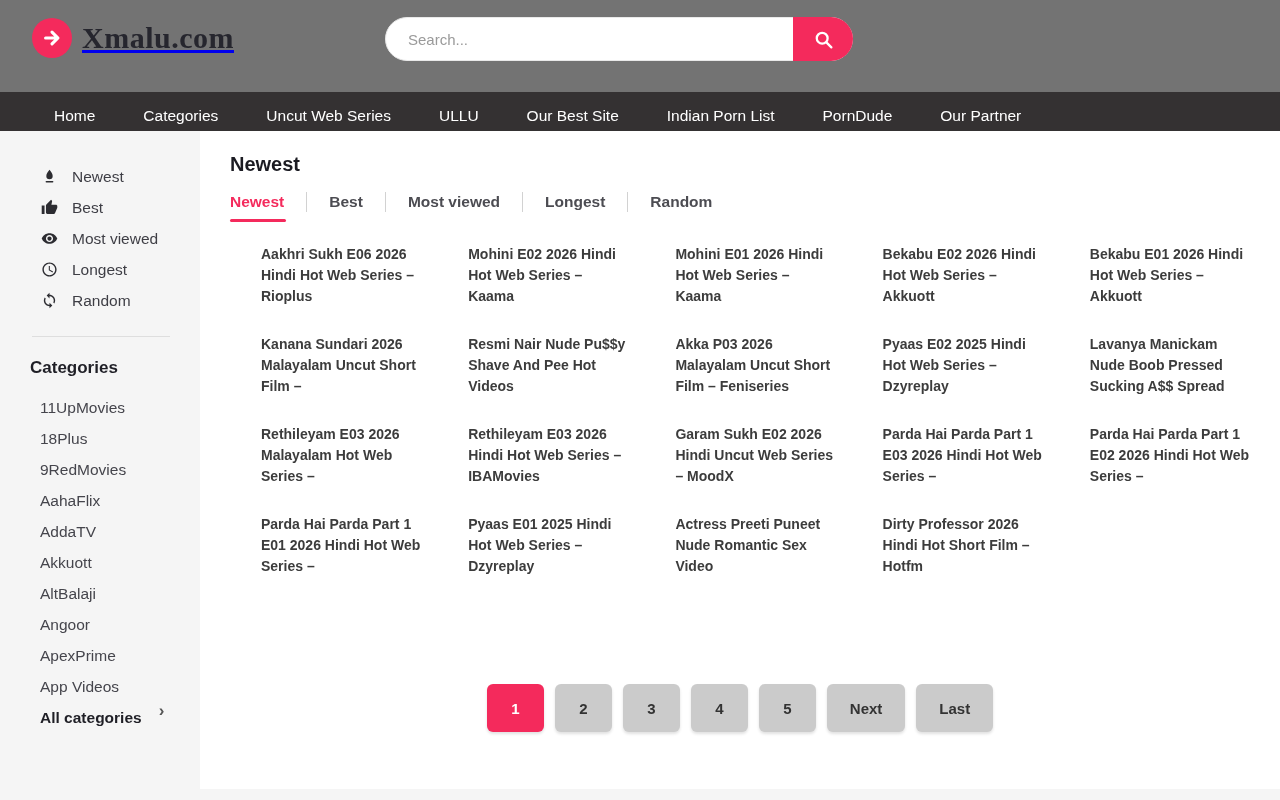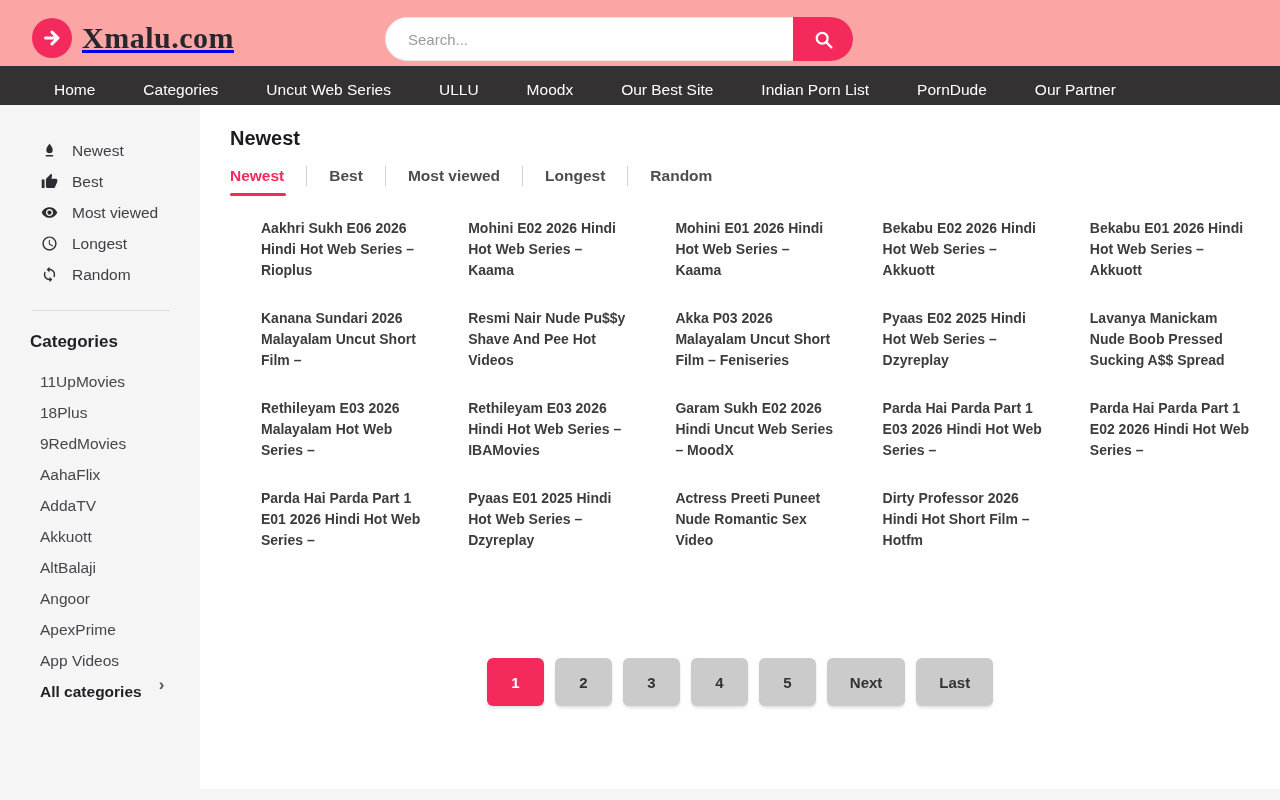--- a/index.html
+++ b/index.html
@@ -3,21 +3,21 @@
 <meta charset="utf-8">
 <style>
   * { box-sizing: border-box; margin: 0; padding: 0; }
   html,body { width:1280px; height:800px; }
   body {
     font-family: "Liberation Sans", sans-serif;
     background:#fff; overflow:hidden;
     display:flex; flex-direction:column;
   }
   
-  .header { height:66px; background:#fca5a5; position:relative; flex:0 0 auto;padding-left:36px; }
+  .header { height:92px; background:#737373; position:relative; flex:0 0 auto;padding-left:36px; }
   .brand { position:absolute; left:32px; top:18px; display:flex; align-items:center; gap:10px; }
   .logo-circle { width:40px; height:40px; border-radius:50%; background:var(--accent);
     display:flex; align-items:center; justify-content:center; }
   .brand-name { font-family:"Liberation Serif", serif; font-weight:700; font-size:30px; color:#26262e; letter-spacing:.5px; }
   .searchbox { position:absolute; left:385px; top:17px; width:468px; height:44px; }
   .searchbox input { width:100%; height:44px; border:1px solid #e9e9e9; border-radius:22px;
     padding:0 70px 0 22px; font-size:15px; color:#333; outline:none; background:#fff;
     font-family:"Liberation Sans", sans-serif; }
   .searchbox input::placeholder { color:#9a9a9a; }
   .search-btn { position:absolute; right:0; top:0; width:60px; height:44px; border:none;
@@ -84,21 +84,20 @@
       </span>
     </button>
   </div>
 </div>
 
 <div class="nav">
     <a href="#">Home</a>
     <a href="#">Categories</a>
     <a href="#">Uncut Web Series</a>
     <a href="#">ULLU</a>
-    <a href="#">Moodx</a>
     <a href="#">Our Best Site</a>
     <a href="#">Indian Porn List</a>
     <a href="#">PornDude</a>
     <a href="#">Our Partner</a>
   </div>
 
 <div class="page-body">
   <div class="sidebar">
     <div id="sort-links">
         <a href="#" class="sort-item">

